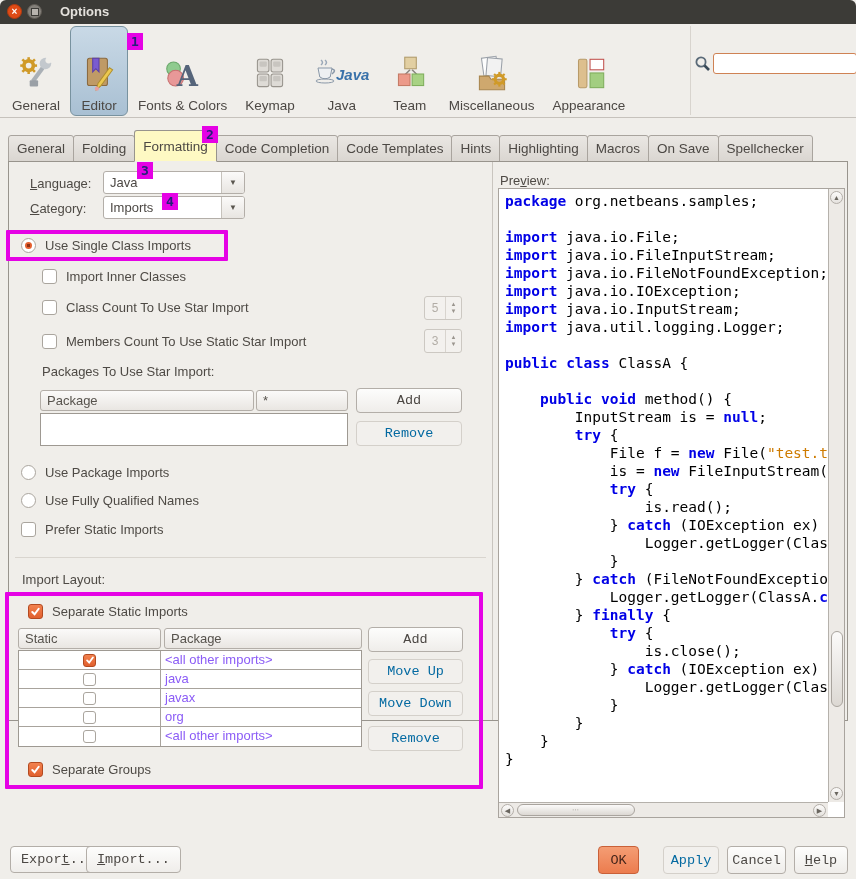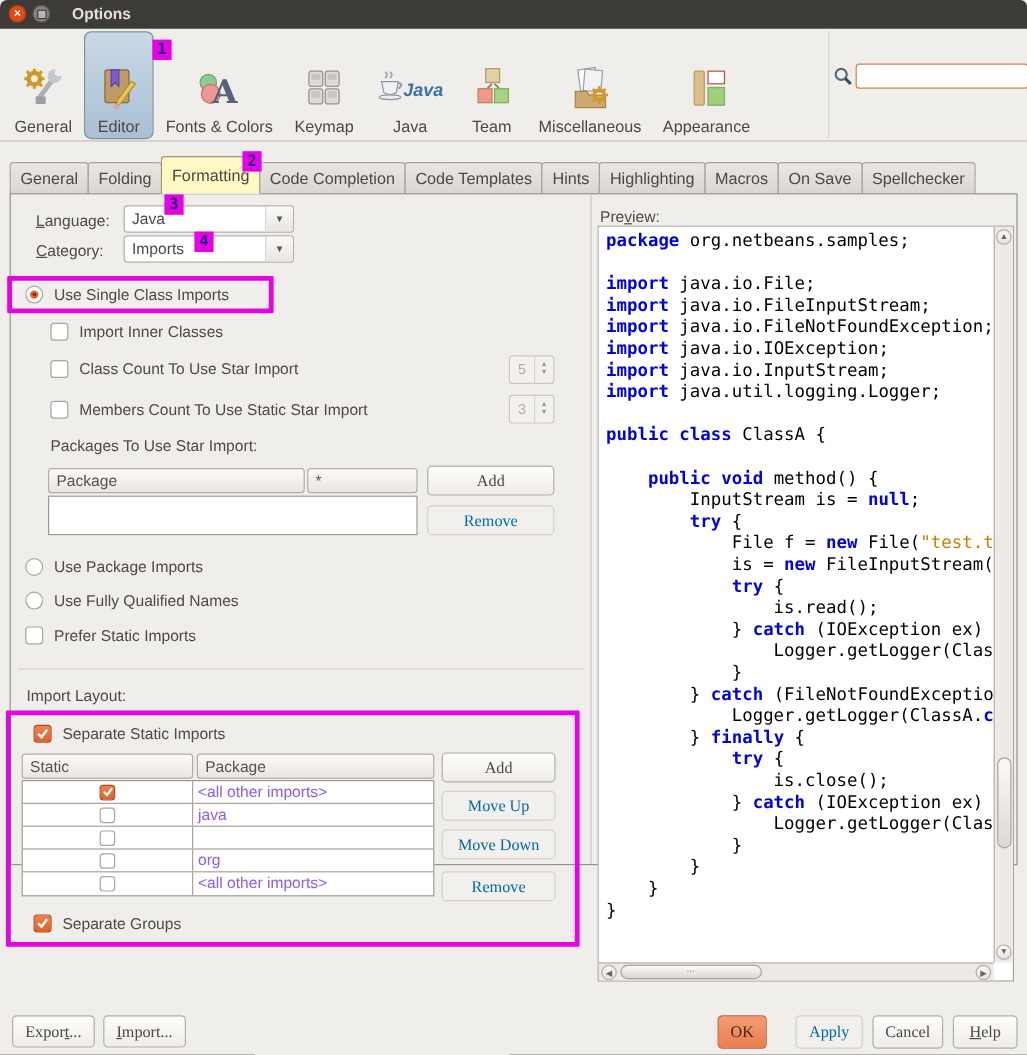--- a/index.html
+++ b/index.html
@@ -60,21 +60,21 @@
   
   .spinner{position:absolute;width:38px;height:24px;border:1px solid #ccc8c2;border-radius:3px;
            background:#f3f1ee;box-sizing:border-box;display:flex;}
   .spin-val{width:20px;text-align:center;color:#b2ada6;font-size:12px;padding-top:4px;}
   .spin-btns{flex:1;display:flex;flex-direction:column;align-items:center;justify-content:center;
              border-left:1px solid #d8d4ce;color:#9a958e;font-size:6px;line-height:7px;}
   
   .btn{position:absolute;box-sizing:border-box;border:1px solid #b3aea8;border-radius:4px;
        background:linear-gradient(#fdfdfc,#efedea);color:#4c4844;font-size:13.5px;
        display:flex;align-items:center;justify-content:center;white-space:nowrap;
-       font-family:Liberation Serif, serif;}
+       font-family:Liberation Mono, monospace;}
   .btn.disabled{border-color:#d4d0ca;background:#f2f0ed;color:#0369a1;}
   .btn.primary{background:linear-gradient(#f49d74,#ec7c4e);border-color:#c96038;color:#45251a;}
   
   .th{position:absolute;box-sizing:border-box;height:21px;border:1px solid #b3aea8;border-radius:3px;
       background:linear-gradient(#fbfaf9,#e9e6e2);font-size:13px;color:#57534d;padding:2px 0 0 6px;}
   .tbl-body{position:absolute;background:#fff;border:1px solid #9e9992;box-sizing:border-box;}
   .trow{display:flex;height:19px;border-bottom:1px solid #a8a39c;box-sizing:border-box;}
   .trow:last-child{border-bottom:none;}
   .tcell-static{width:142px;display:flex;align-items:center;justify-content:center;
                 border-right:1px solid #a8a39c;box-sizing:border-box;}
@@ -360,20 +360,21 @@
         <div class="trow">
           <div class="tcell-static">
             <span class="rowcb"></span>
           </div>
           <div class="tcell-pkg">java</div>
         </div>
         <div class="trow">
           <div class="tcell-static">
             <span class="rowcb"></span>
           </div>
+          <div class="tcell-pkg">javax</div>
         </div>
         <div class="trow">
           <div class="tcell-static">
             <span class="rowcb"></span>
           </div>
           <div class="tcell-pkg">org</div>
         </div>
         <div class="trow">
           <div class="tcell-static">
             <span class="rowcb"></span>

